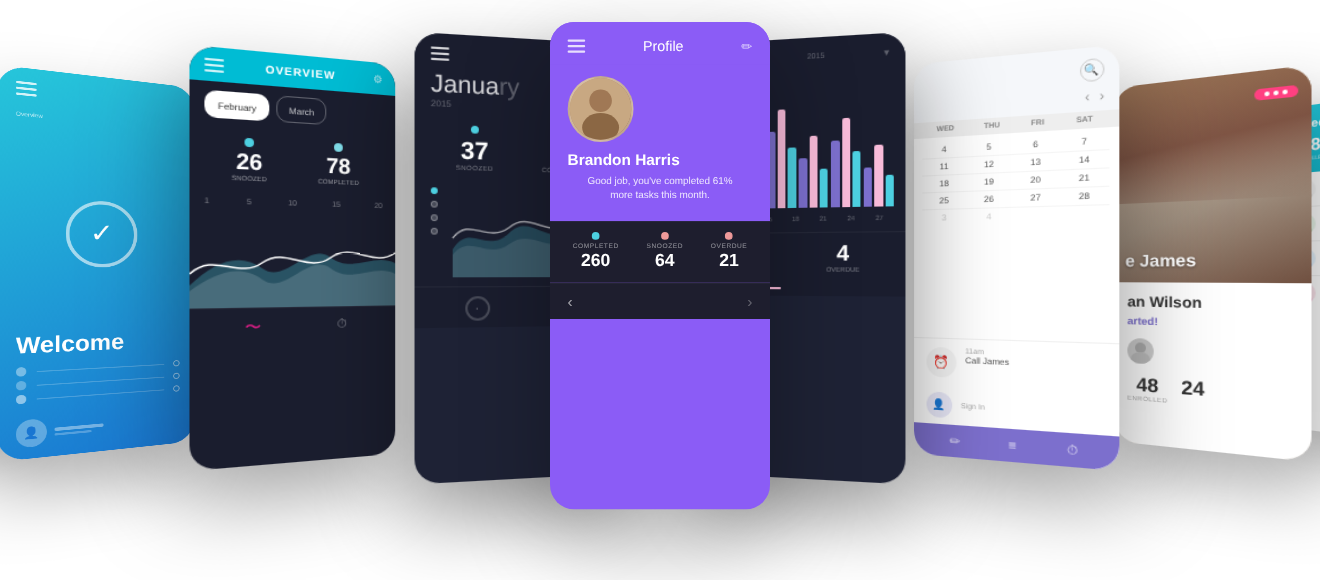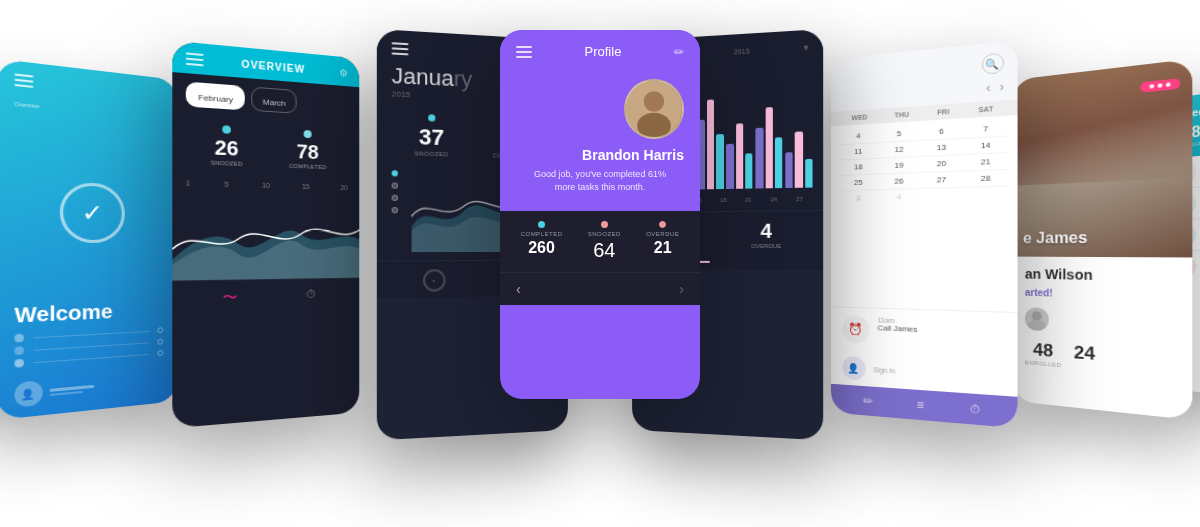--- a/index.html
+++ b/index.html
@@ -40,28 +40,27 @@
     .screen-card {
       position: absolute;
       border-radius: 22px;
       overflow: hidden;
       box-shadow: 0 30px 80px rgba(0,0,0,0.3);
     }
 
     
     .card-center {
       width: 200px;
-      height: 369px;
+      height: 443px;
       background: #8b5cf6;
       z-index: 10;
       left: 50%;
       transform: translateX(-50%);
       top: 20px;
       border-radius: 22px;
-      margin-top: 10px;
     }
 
     
     .card-left1 {
       width: 190px;
       height: 400px;
       background: #1e2235;
       z-index: 9;
       left: calc(50% - 220px);
       top: 35px;
@@ -468,42 +467,42 @@
       <div style="background:#8b5cf6; padding:14px 16px 10px; display:flex; align-items:center; justify-content:space-between;">
         <div class="menu-icon">
           <span></span>
             <span></span>
             <span></span>
         </div>
         <span style="color:white;font-size:13px;font-weight:500;">Profile</span>
         <span style="color:rgba(255,255,255,0.7);font-size:12px;">✏</span>
       </div>
 
-      <div style="background:#8b5cf6; display:flex; flex-direction:column; align-items:flex-end; padding:10px 16px 18px;">
+      <div style="background:#8b5cf6; display:flex; flex-direction:column; align-items:flex-start; padding:10px 16px 18px;">
         <div class="avatar-circle">
           <svg width="60" height="60" viewBox="0 0 60 60">
             <circle cx="30" cy="30" r="30" fill="#c8a882"></circle>
             <circle cx="30" cy="22" r="11" fill="#a07855"></circle>
             <ellipse cx="30" cy="48" rx="18" ry="14" fill="#8b6744"></ellipse>
           </svg>
         </div>
         <div style="color:white;font-size:14px;font-weight:600;margin-top:8px;">Brandon Harris</div>
         <div style="color:rgba(255,255,255,0.85);font-size:9px;text-align:center;margin-top:5px;line-height:1.4;padding:0 10px;">Good job, you've completed 61% more tasks this month.</div>
       </div>
 
       <div style="background:#1e1e2e; padding:10px 8px; display:flex; justify-content:space-around;">
         <div style="display:flex;flex-direction:column;align-items:center;">
           <div style="width:7px;height:7px;border-radius:50%;background:#4dd0e1;margin-bottom:3px;"></div>
           <div style="font-size:6px;color:rgba(255,255,255,0.5);text-transform:uppercase;letter-spacing:0.5px;margin-bottom:2px;">COMPLETED</div>
           <div style="font-size:16px;font-weight:700;color:white;">260</div>
         </div>
         <div style="display:flex;flex-direction:column;align-items:center;">
           <div style="width:7px;height:7px;border-radius:50%;background:#ef9a9a;margin-bottom:3px;"></div>
           <div style="font-size:6px;color:rgba(255,255,255,0.5);text-transform:uppercase;letter-spacing:0.5px;margin-bottom:2px;">SNOOZED</div>
-          <div style="font-size:20px;font-weight:400;color:white;">64</div>
+          <div style="font-size:16px;font-weight:700;color:white;">64</div>
         </div>
         <div style="display:flex;flex-direction:column;align-items:center;">
           <div style="width:7px;height:7px;border-radius:50%;background:#ef9a9a;border:1px solid #ef9a9a;margin-bottom:3px;"></div>
           <div style="font-size:6px;color:rgba(255,255,255,0.5);text-transform:uppercase;letter-spacing:0.5px;margin-bottom:2px;">OVERDUE</div>
           <div style="font-size:16px;font-weight:700;color:white;">21</div>
         </div>
       </div>
 
 
       <div style="background:#1e1e2e; padding:8px 16px; display:flex; justify-content:space-between; align-items:center; border-top:1px solid rgba(255,255,255,0.05);">

